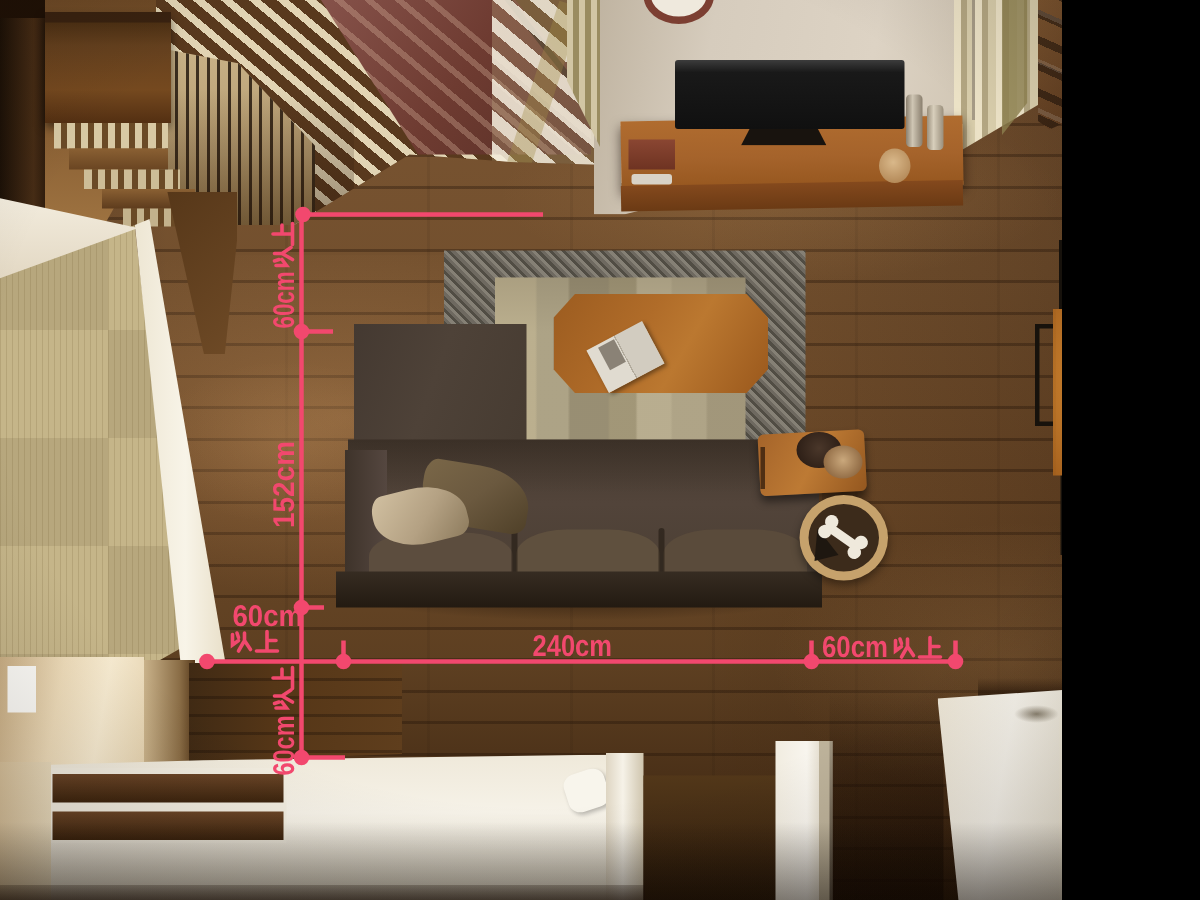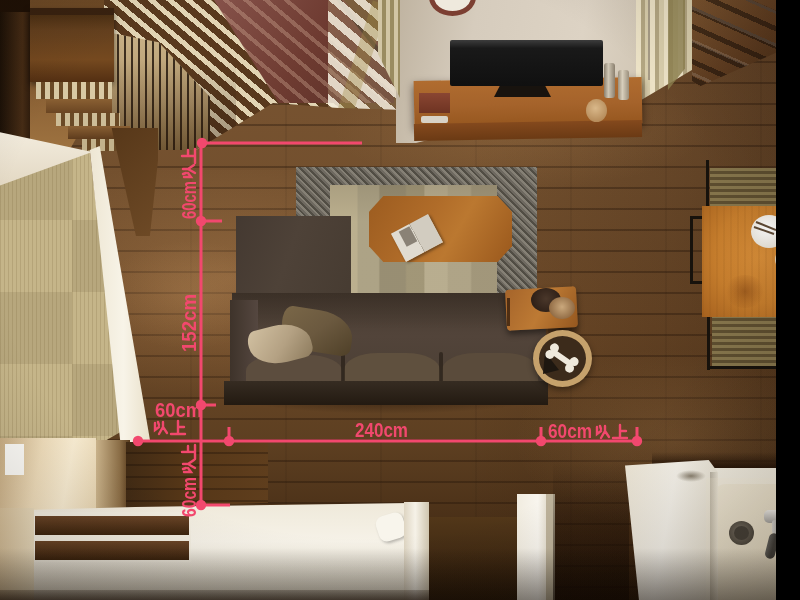--- a/index.html
+++ b/index.html
@@ -1,16 +1,16 @@
 <!DOCTYPE html>
 <html><head>
 <meta charset="utf-8">
 <style>
   html,body{margin:0;padding:0;background:#000;}
-  #c{position:relative;width:776px;height:600px;overflow:hidden;
+  #c{position:relative;width:708px;height:600px;overflow:hidden;
      font-family:"Liberation Sans",sans-serif;background:#6e4b2a;}
   #c div{position:absolute;}
 </style>
 </head>
 <body>
 <div id="c">
 
   <div style="left:0;top:0;width:800px;height:600px;
     background:
       repeating-linear-gradient(180deg, rgba(40,20,8,0) 0 19px, rgba(28,14,5,.32) 19px 21px),

